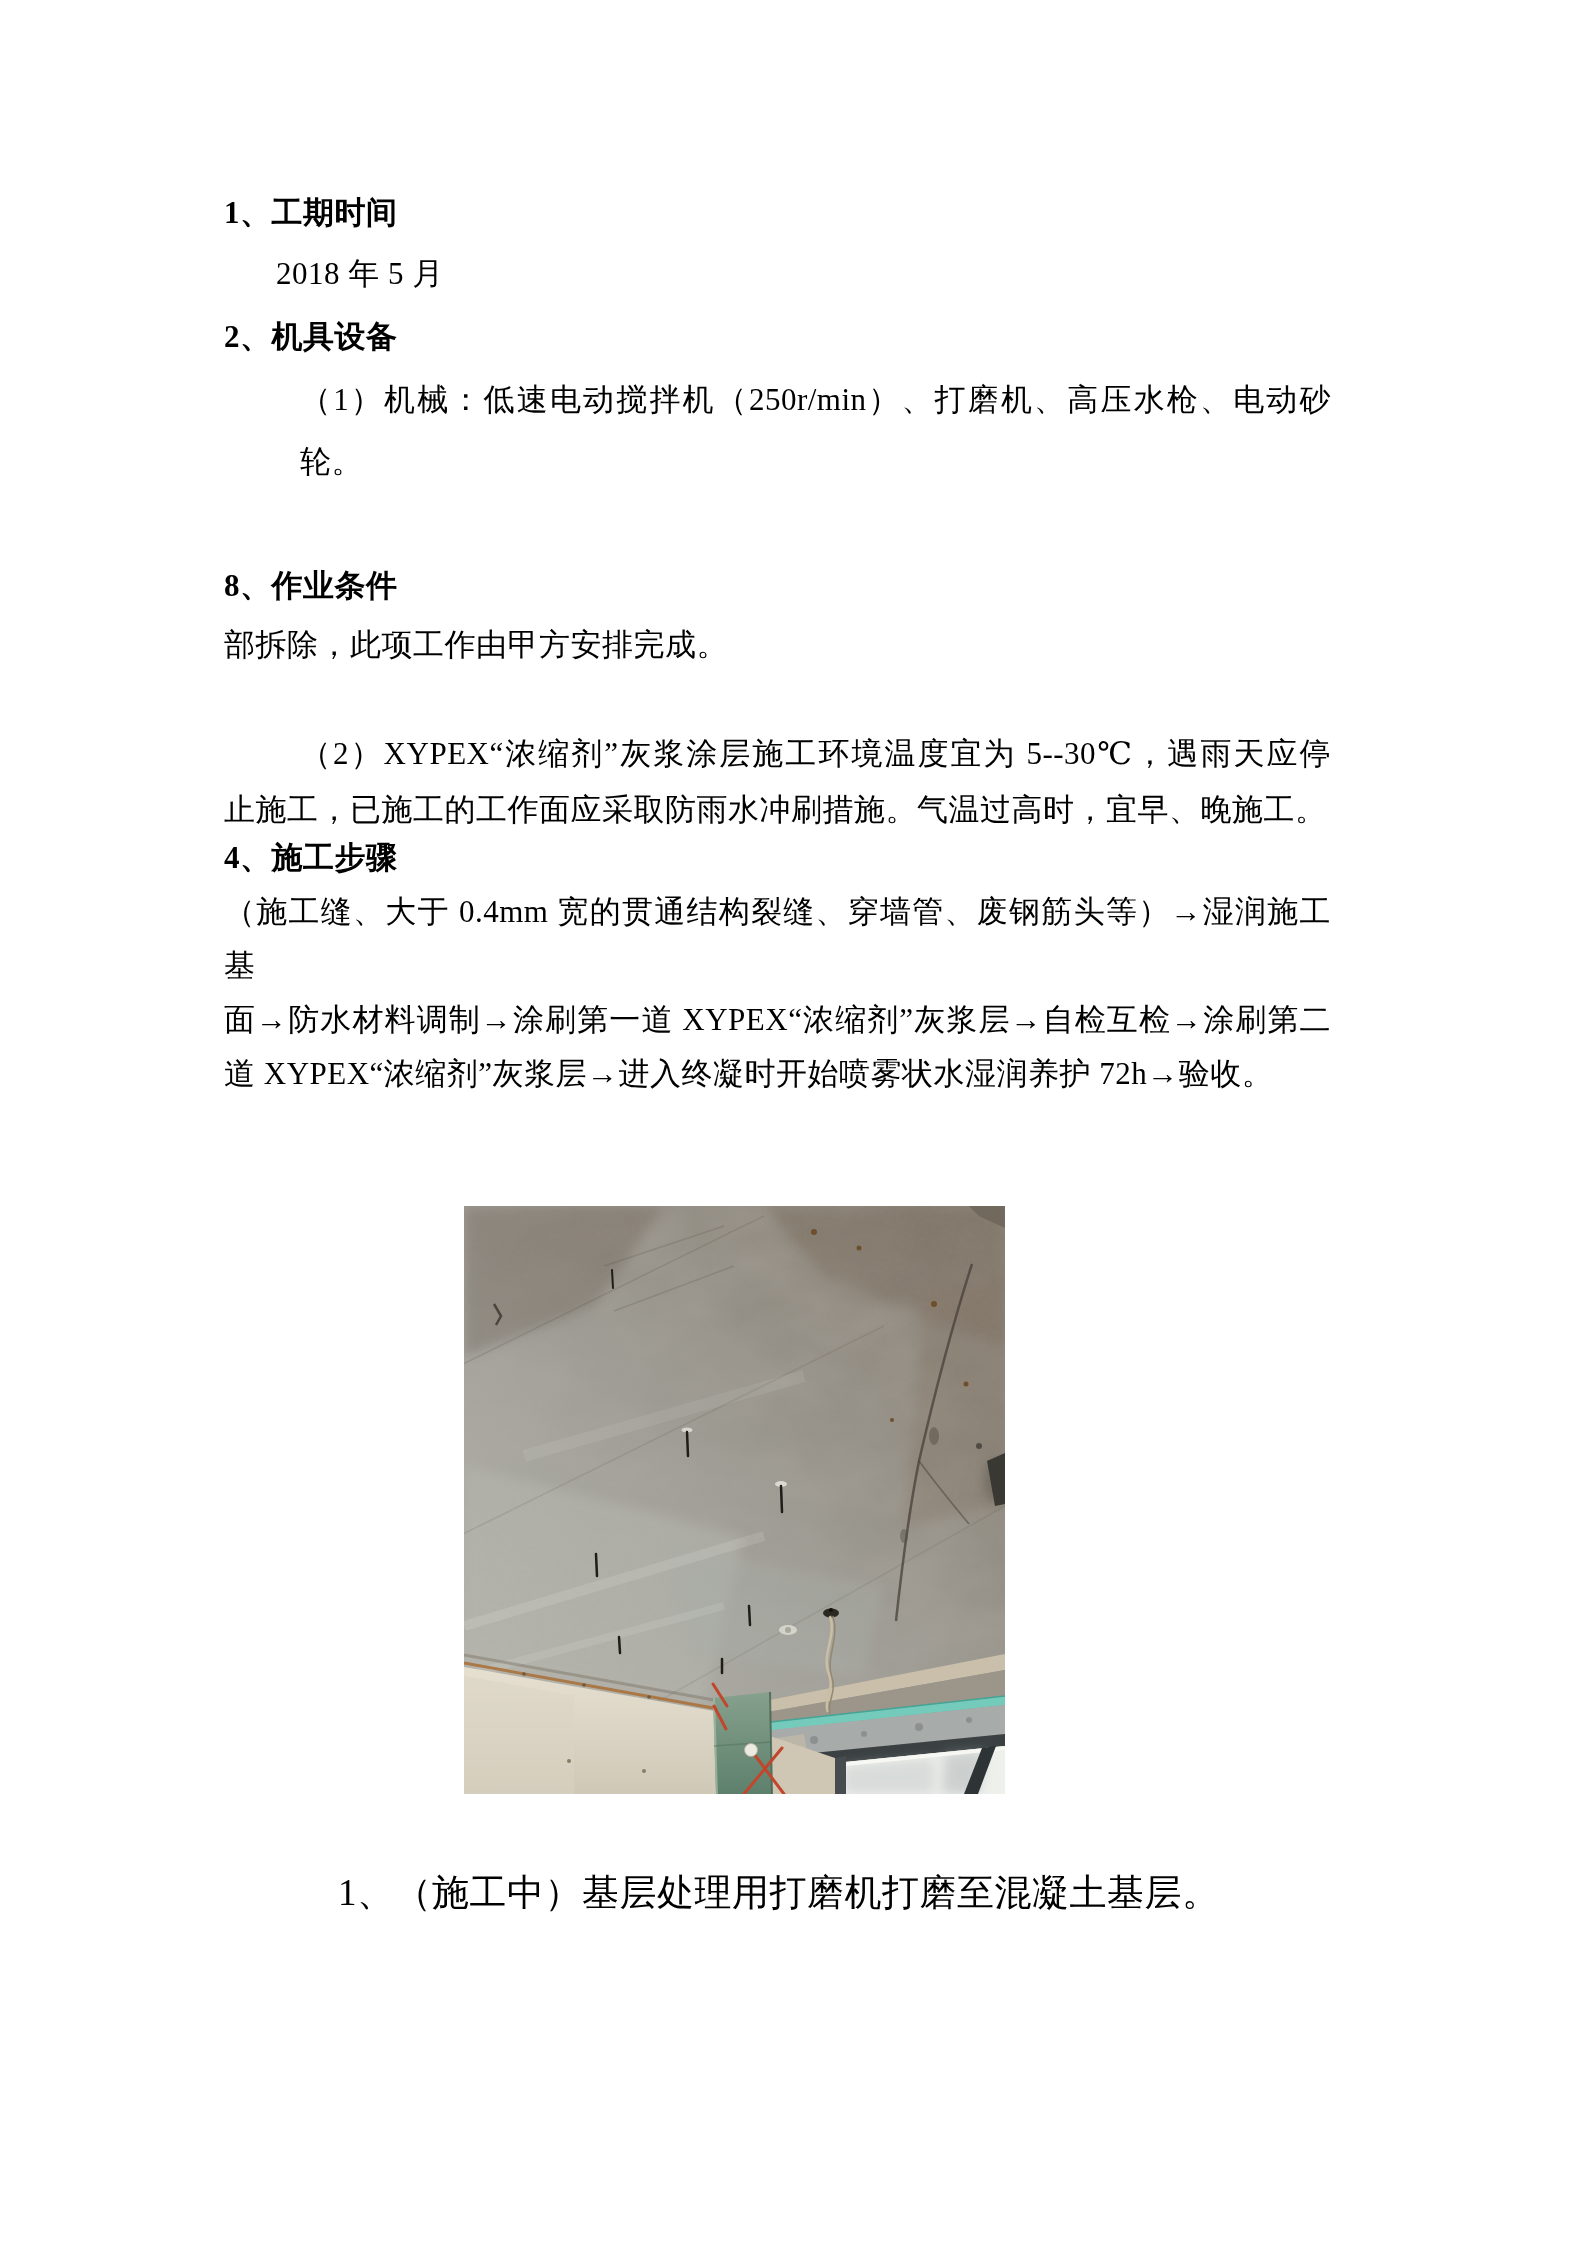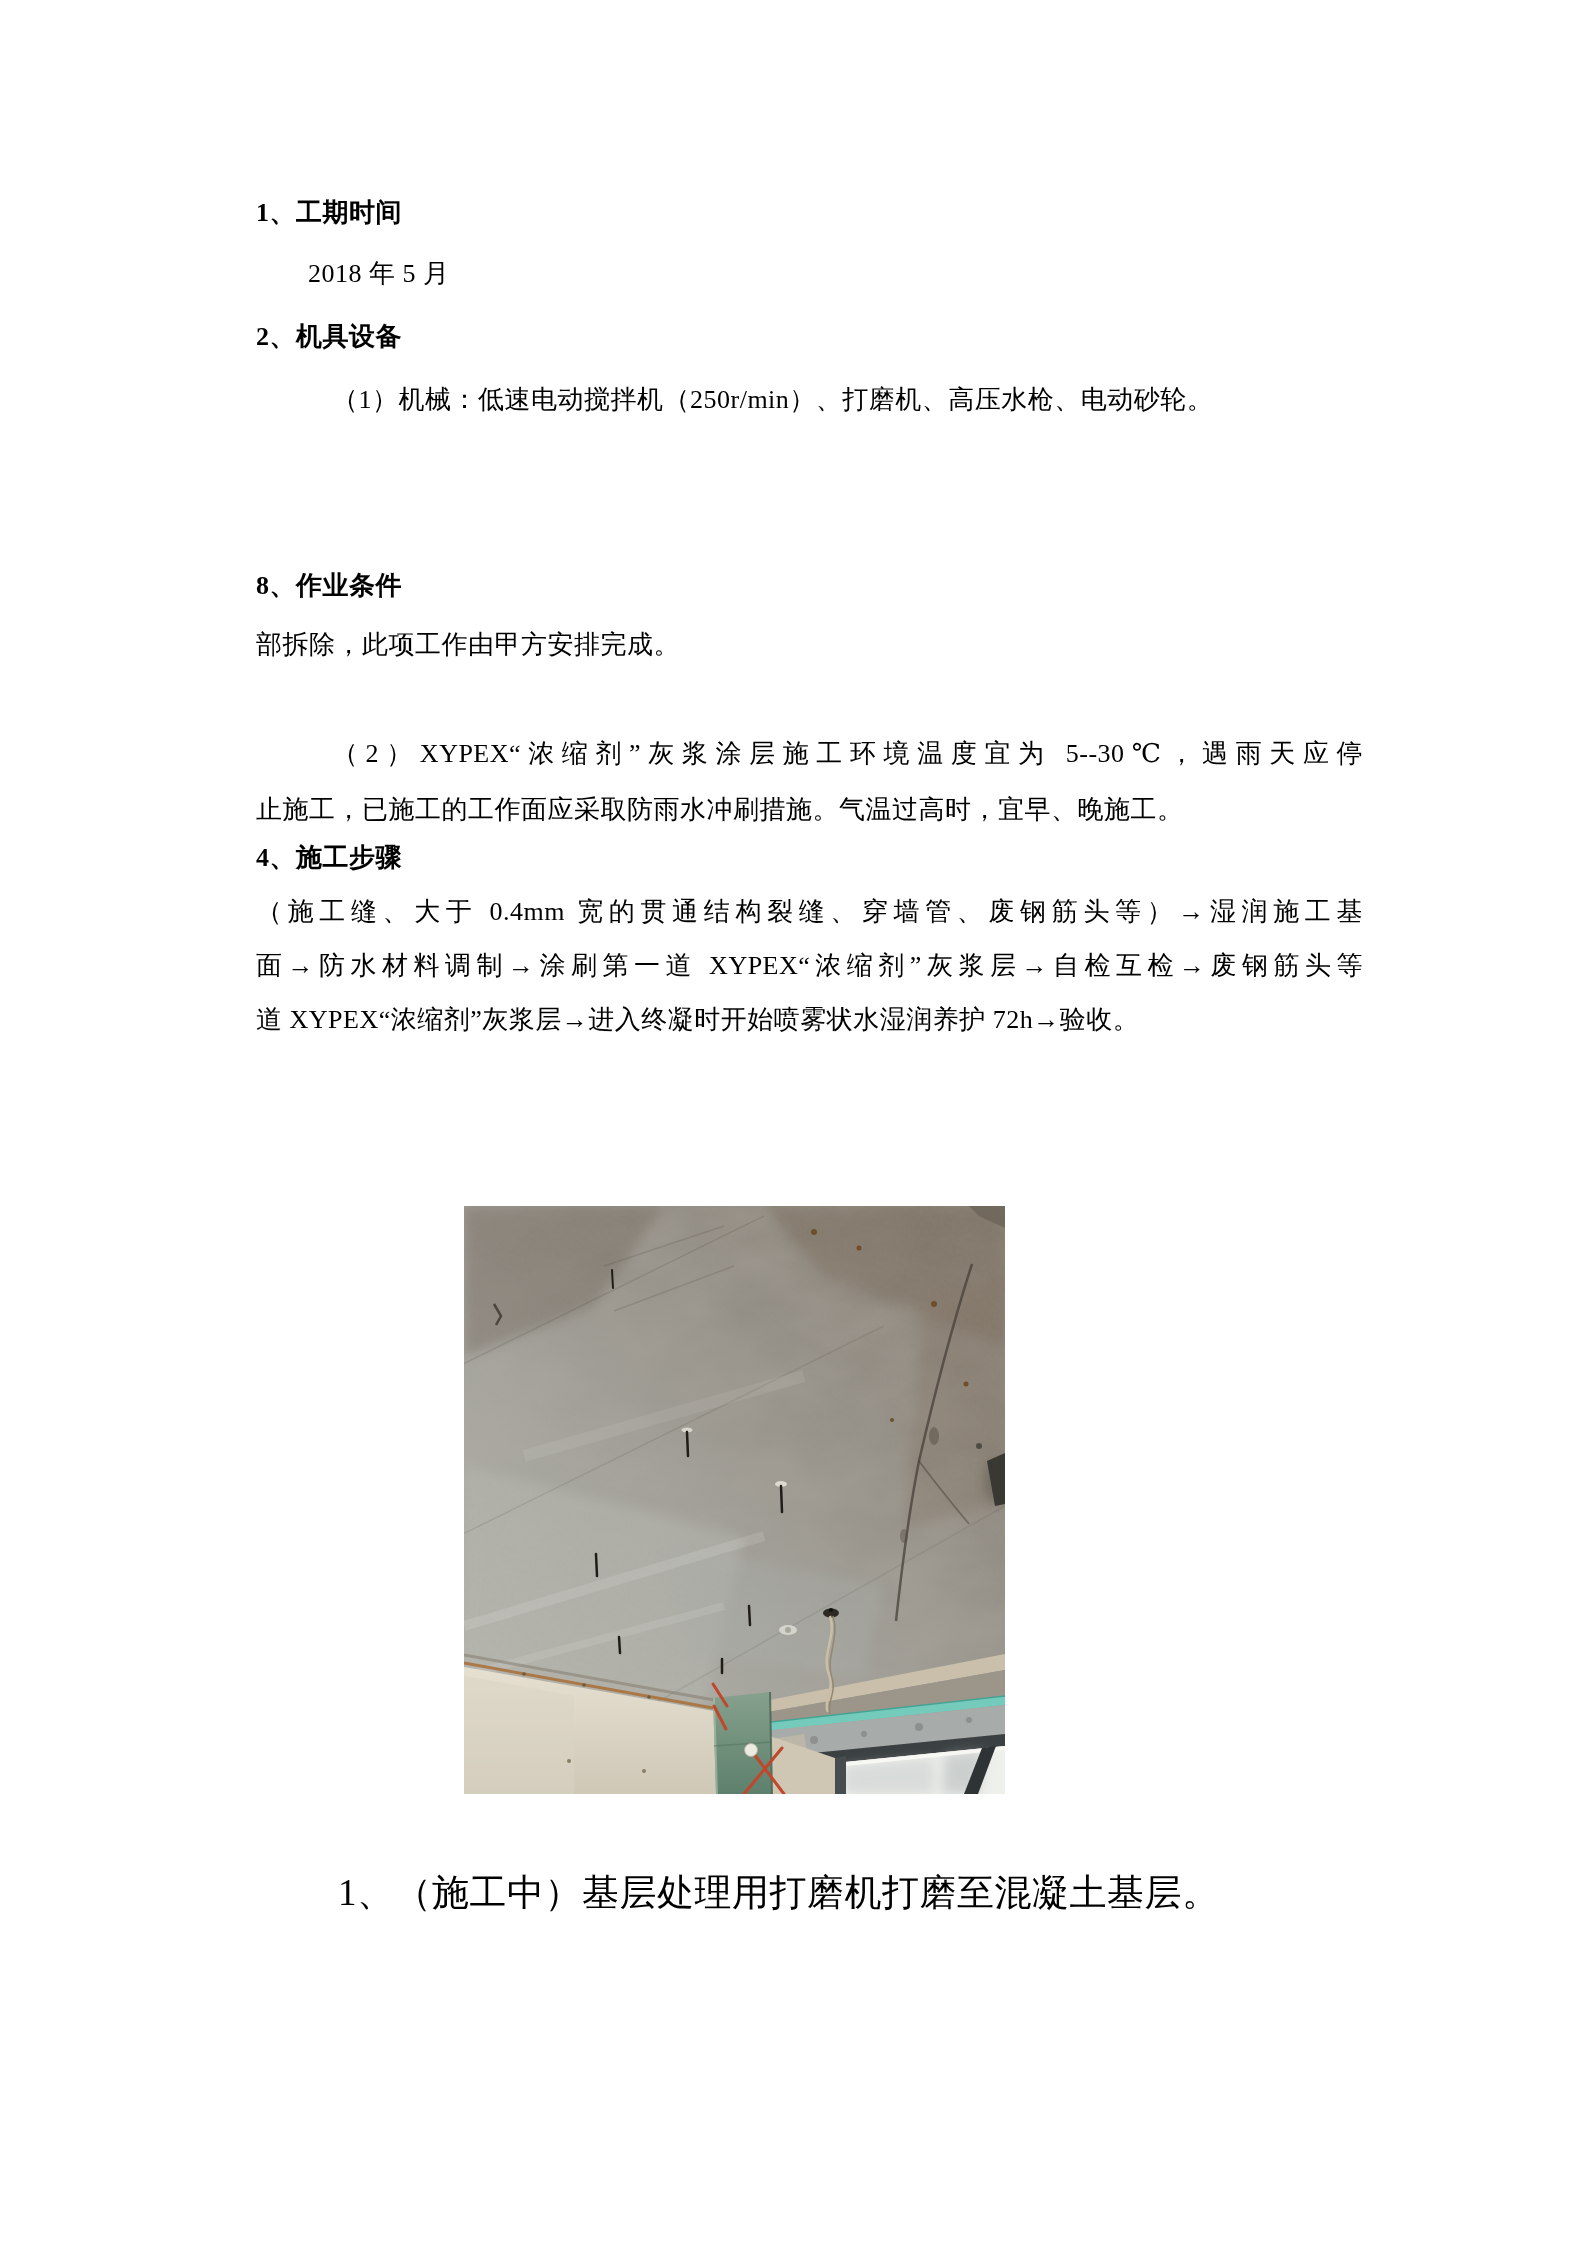--- a/index.html
+++ b/index.html
@@ -1,21 +1,21 @@
 <!DOCTYPE html>
 <html><head>
 <meta charset="utf-8">
 <style>
   html,body{margin:0;padding:0}
   body{
     width:1587px;height:2245px;position:relative;background:#ffffff;
     font-family:"Liberation Serif","DejaVu Serif",serif;color:#000;
     overflow:hidden;
   }
-  .blk{position:absolute;left:256px;width:1107px;font-size:26px;letter-spacing:.5px}
+  .blk{position:absolute;left:224px;width:1107px;font-size:31px;letter-spacing:.5px}
   .heading{font-weight:700;line-height:62px}
   .tline{line-height:var(--lh,62px);text-align:justify;text-align-last:justify}
   .tline.first{padding-left:var(--indent,0px)}
   .tline.last{text-align-last:left}
   .caption{position:absolute;left:240px;top:1862px;width:1107px;box-sizing:border-box;
     padding-left:98px;font-size:37px;line-height:62px;letter-spacing:.5px}
   .figure{position:absolute;left:464px;top:1206px;width:541px;height:588px}
   .figure svg{display:block;width:100%;height:100%}
 </style>
 </head>
@@ -46,21 +46,21 @@
 
   <div class="blk body" style="top:726px;--indent:76px;--lh:56px">
       <div class="tline first">（2）XYPEX“浓缩剂”灰浆涂层施工环境温度宜为 5--30℃，遇雨天应停</div>
       <div class="tline last">止施工，已施工的工作面应采取防雨水冲刷措施。气温过高时，宜早、晚施工。</div>
     </div>
 
   <div class="blk heading" style="top:827px">4、施工步骤</div>
 
   <div class="blk body" style="top:885px;--indent:62px;--lh:54px">
       <div class="tline">（施工缝、大于 0.4mm 宽的贯通结构裂缝、穿墙管、废钢筋头等）→湿润施工基</div>
-      <div class="tline">面→防水材料调制→涂刷第一道 XYPEX“浓缩剂”灰浆层→自检互检→废钢筋头等</div>
+      <div class="tline">面→防水材料调制→涂刷第一道 XYPEX“浓缩剂”灰浆层→自检互检→涂刷第二</div>
       <div class="tline last">道 XYPEX“浓缩剂”灰浆层→进入终凝时开始喷雾状水湿润养护 72h→验收。</div>
     </div>
 
   <div class="figure">
     <svg viewBox="0 0 541 588" preserveAspectRatio="none">
       <defs>
         <linearGradient id="ceil" x1="1" y1="0" x2="0.15" y2="0.9">
           <stop offset="0" stop-color="#7e7569"></stop>
           <stop offset="0.35" stop-color="#8f8a80"></stop>
           <stop offset="0.7" stop-color="#a3a39c"></stop>

